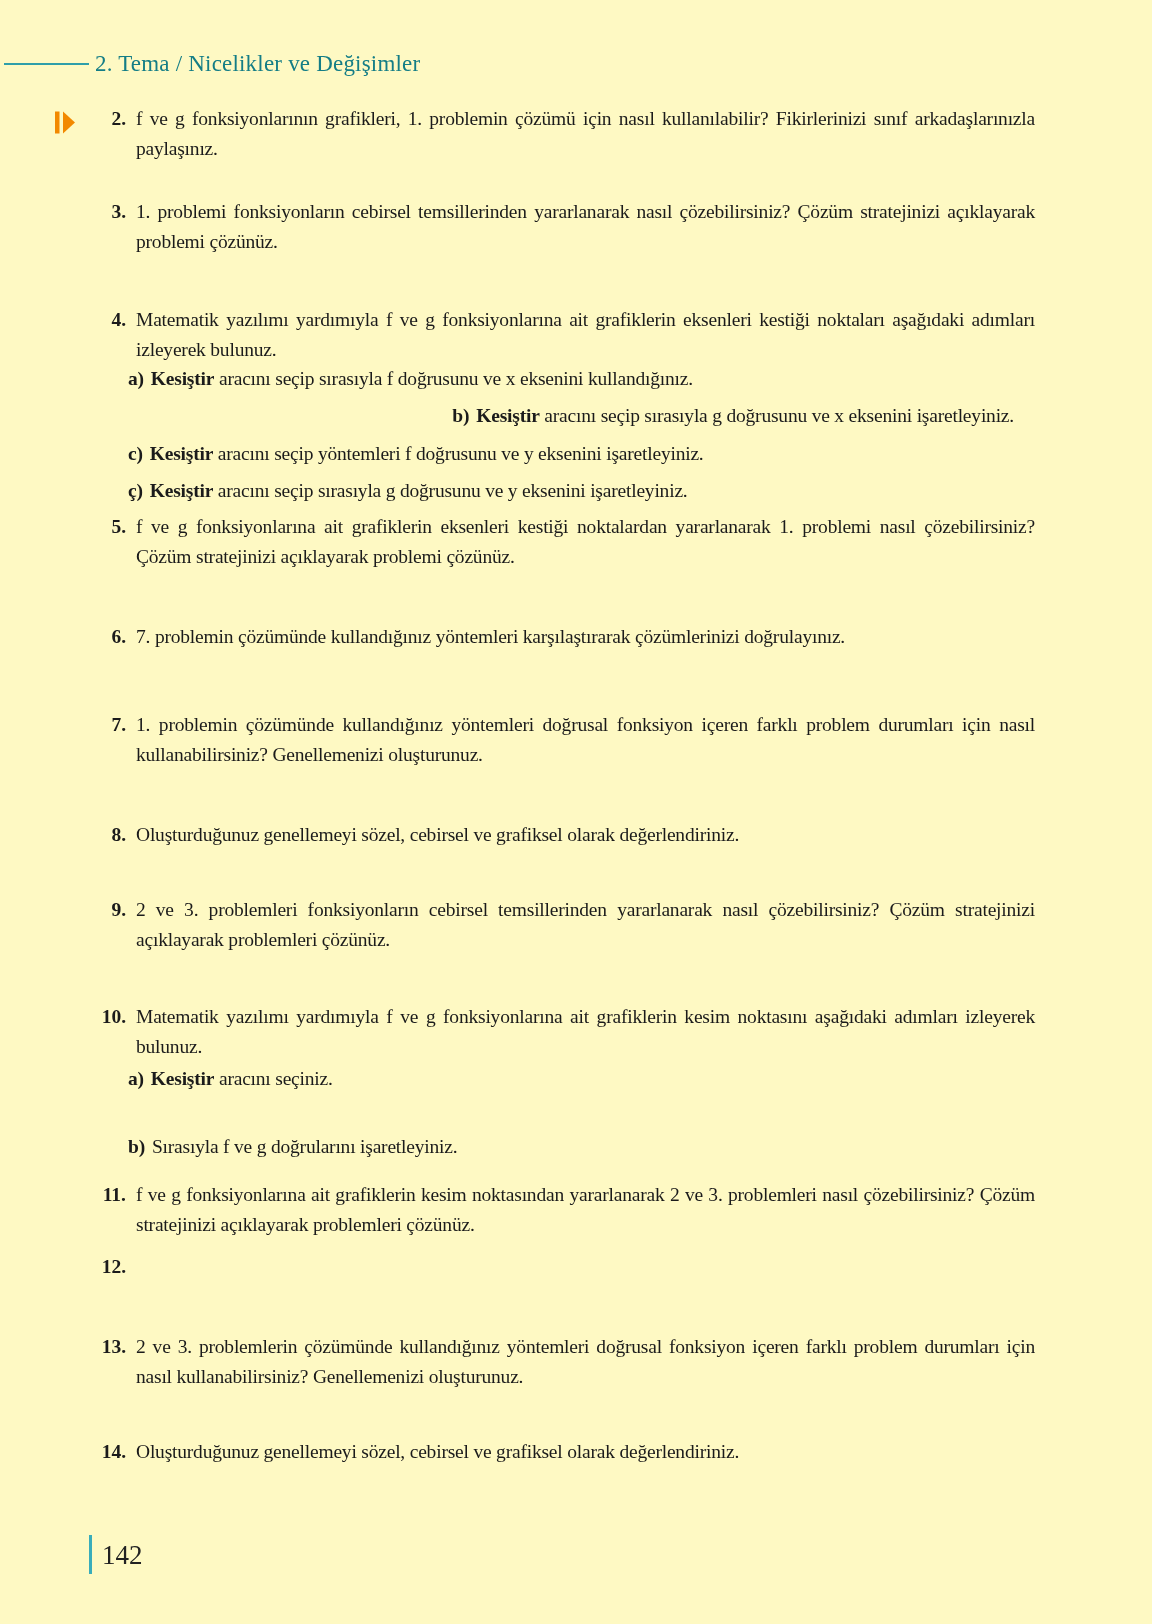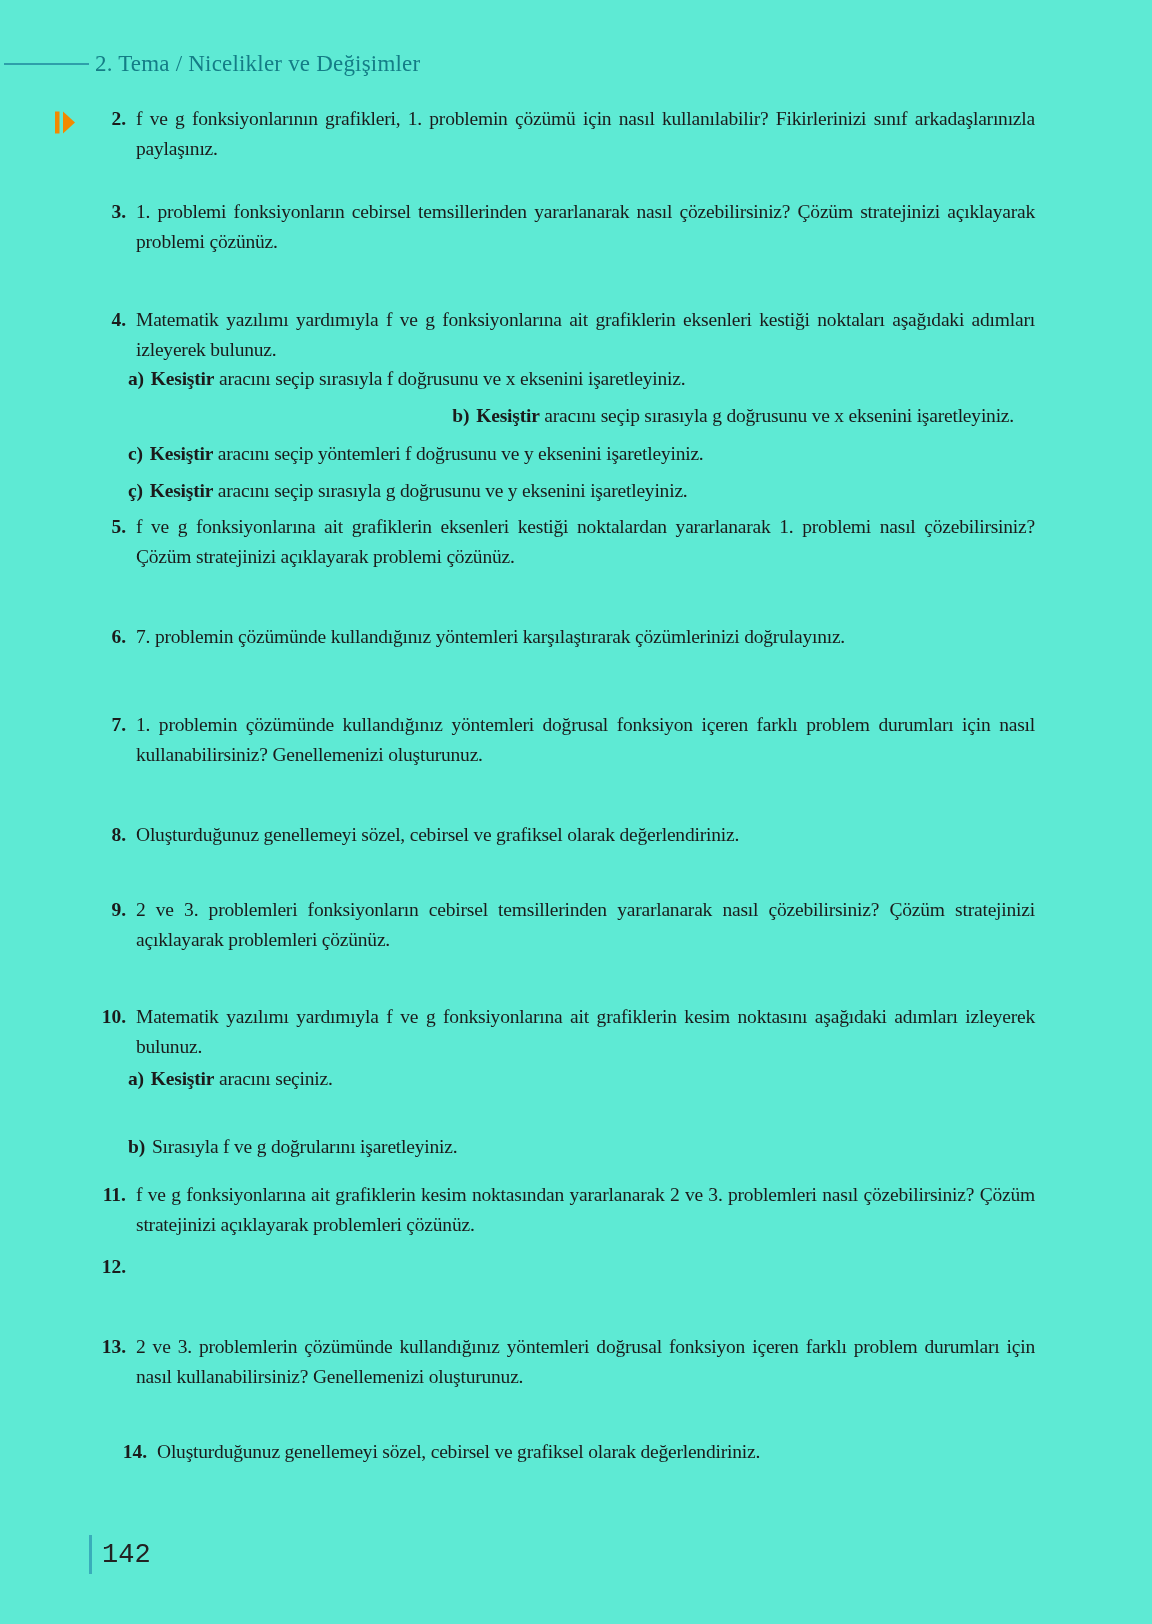--- a/index.html
+++ b/index.html
@@ -6,21 +6,21 @@
     --teal-text:#147d86;
     --teal-rule:#2e9faa;
     --teal-bar:#39adba;
     --orange:#f28900;
     --ink:#1b1b1b;
   }
   html,body{margin:0;padding:0;background:#e8e8e8;}
   .page{
     position:relative;
     width:1152px;height:1624px;
-    background:#5eead4;
+    background:#fef9c3;
     margin:0 auto;
     overflow:hidden;
     font-family:"Liberation Serif", serif;
     color:var(--ink);
   }
   
   .header-rule{
     position:absolute;left:4px;top:63px;width:85px;height:2px;
     background:var(--teal-rule);
   }
@@ -57,53 +57,53 @@
   }
   .marker svg{display:block;width:20px;height:23px;}
   .marker .shape{fill:var(--orange);}
   
   .page-bar{
     position:absolute;left:89px;top:1535px;width:3px;height:39px;
     background:var(--teal-bar);
   }
   .page-number{
     position:absolute;left:102px;top:1538px;
-    font-size:27px;line-height:34px;color:#222;font-family:Liberation Mono, monospace;
+    font-size:27px;line-height:34px;color:#222;
   }
 </style>
 </head>
 <body>
 
 <div class="page">
   <span class="header-rule"></span>
   <h1 class="page-title">2. Tema / Nicelikler ve Değişimler</h1>
 
   <main id="questions">
       <span class="marker" style="top: 111px;">
         <svg viewBox="0 0 20 23">
           <rect class="shape" x="0" y="0.5" width="4.5" height="22"></rect>
           <polygon class="shape" points="8,0.5 20,11.5 8,22.5"></polygon>
         </svg>
       </span>
       <div class="q" style="top: 104px;"><span class="num">2.</span><span>f ve g fonksiyonlarının grafikleri, 1. problemin çözümü için nasıl kullanılabilir? Fikirlerinizi sınıf arkadaşlarınızla paylaşınız.</span></div>
       <div class="q" style="top: 197px;"><span class="num">3.</span><span>1. problemi fonksiyonların cebirsel temsillerinden yararlanarak nasıl çözebilirsiniz? Çözüm stratejinizi açıklayarak problemi çözünüz.</span></div>
       <div class="q" style="top: 305px;"><span class="num">4.</span><span>Matematik yazılımı yardımıyla f ve g fonksiyonlarına ait grafiklerin eksenleri kestiği noktaları aşağıdaki adımları izleyerek bulunuz.</span></div>
-      <div class="sub" style="top: 364px;"><span class="sub-label">a)</span><span class="tool">Kesiştir</span> <span>aracını seçip sırasıyla f doğrusunu ve x eksenini işaretleyiniz.</span></div>
+      <div class="sub" style="top: 364px;"><span class="sub-label">a)</span><span class="tool">Kesiştir</span> <span>aracını seçip sırasıyla f doğrusunu ve x eksenini kullandığınız.</span></div>
       <div class="sub" style="top: 401px; text-align: right;"><span class="sub-label">b)</span><span class="tool">Kesiştir</span> <span>aracını seçip sırasıyla g doğrusunu ve x eksenini işaretleyiniz.</span></div>
       <div class="sub" style="top: 439px;"><span class="sub-label">c)</span><span class="tool">Kesiştir</span> <span>aracını seçip yöntemleri f doğrusunu ve y eksenini işaretleyiniz.</span></div>
       <div class="sub" style="top: 476px;"><span class="sub-label">ç)</span><span class="tool">Kesiştir</span> <span>aracını seçip sırasıyla g doğrusunu ve y eksenini işaretleyiniz.</span></div>
       <div class="q" style="top: 512px;"><span class="num">5.</span><span>f ve g fonksiyonlarına ait grafiklerin eksenleri kestiği noktalardan yararlanarak 1. problemi nasıl çözebilirsiniz? Çözüm stratejinizi açıklayarak problemi çözünüz.</span></div>
       <div class="q" style="top: 622px;"><span class="num">6.</span><span>7. problemin çözümünde kullandığınız yöntemleri karşılaştırarak çözümlerinizi doğrulayınız.</span></div>
       <div class="q" style="top: 710px;"><span class="num">7.</span><span>1. problemin çözümünde kullandığınız yöntemleri doğrusal fonksiyon içeren farklı problem durumları için nasıl kullanabilirsiniz? Genellemenizi oluşturunuz.</span></div>
       <div class="q" style="top: 820px;"><span class="num">8.</span><span>Oluşturduğunuz genellemeyi sözel, cebirsel ve grafiksel olarak değerlendiriniz.</span></div>
       <div class="q" style="top: 895px;"><span class="num">9.</span><span>2 ve 3. problemleri fonksiyonların cebirsel temsillerinden yararlanarak nasıl çözebilirsiniz? Çözüm stratejinizi açıklayarak problemleri çözünüz.</span></div>
       <div class="q" style="top: 1002px;"><span class="num">10.</span><span>Matematik yazılımı yardımıyla f ve g fonksiyonlarına ait grafiklerin kesim noktasını aşağıdaki adımları izleyerek bulunuz.</span></div>
       <div class="sub" style="top: 1064px;"><span class="sub-label">a)</span><span class="tool">Kesiştir</span> <span>aracını seçiniz.</span></div>
       <div class="sub" style="top: 1104px; margin-top: 28px;"><span class="sub-label">b)</span><span>Sırasıyla f ve g doğrularını işaretleyiniz.</span></div>
       <div class="q" style="top: 1144px; margin-top: 36px;"><span class="num">11.</span><span>f ve g fonksiyonlarına ait grafiklerin kesim noktasından yararlanarak 2 ve 3. problemleri nasıl çözebilirsiniz? Çözüm stratejinizi açıklayarak problemleri çözünüz.</span></div>
       <div class="q" style="top: 1252px;"><span class="num">12.</span></div>
       <div class="q" style="top: 1332px;"><span class="num">13.</span><span>2 ve 3. problemlerin çözümünde kullandığınız yöntemleri doğrusal fonksiyon içeren farklı problem durumları için nasıl kullanabilirsiniz? Genellemenizi oluşturunuz.</span></div>
-      <div class="q" style="top: 1437px; margin-left: 21px;"><span class="num">14.</span><span>Oluşturduğunuz genellemeyi sözel, cebirsel ve grafiksel olarak değerlendiriniz.</span></div>
+      <div class="q" style="top: 1437px;"><span class="num">14.</span><span>Oluşturduğunuz genellemeyi sözel, cebirsel ve grafiksel olarak değerlendiriniz.</span></div>
     </main>
 
   <span class="page-bar"></span>
   <span class="page-number">142</span>
 </div>
 
 </body></html>

